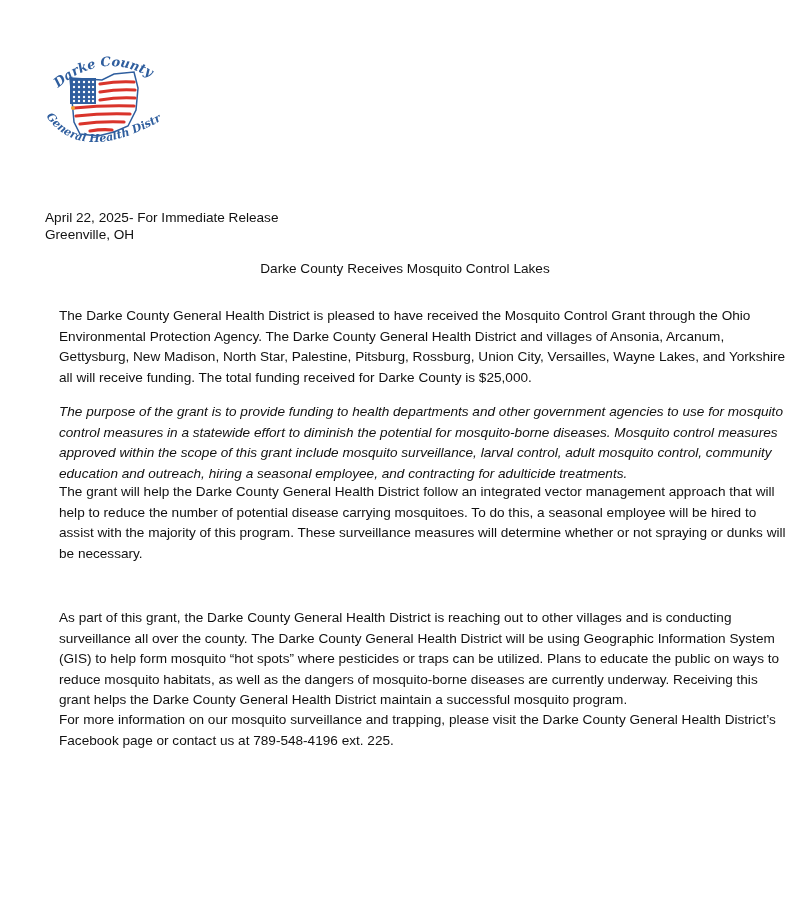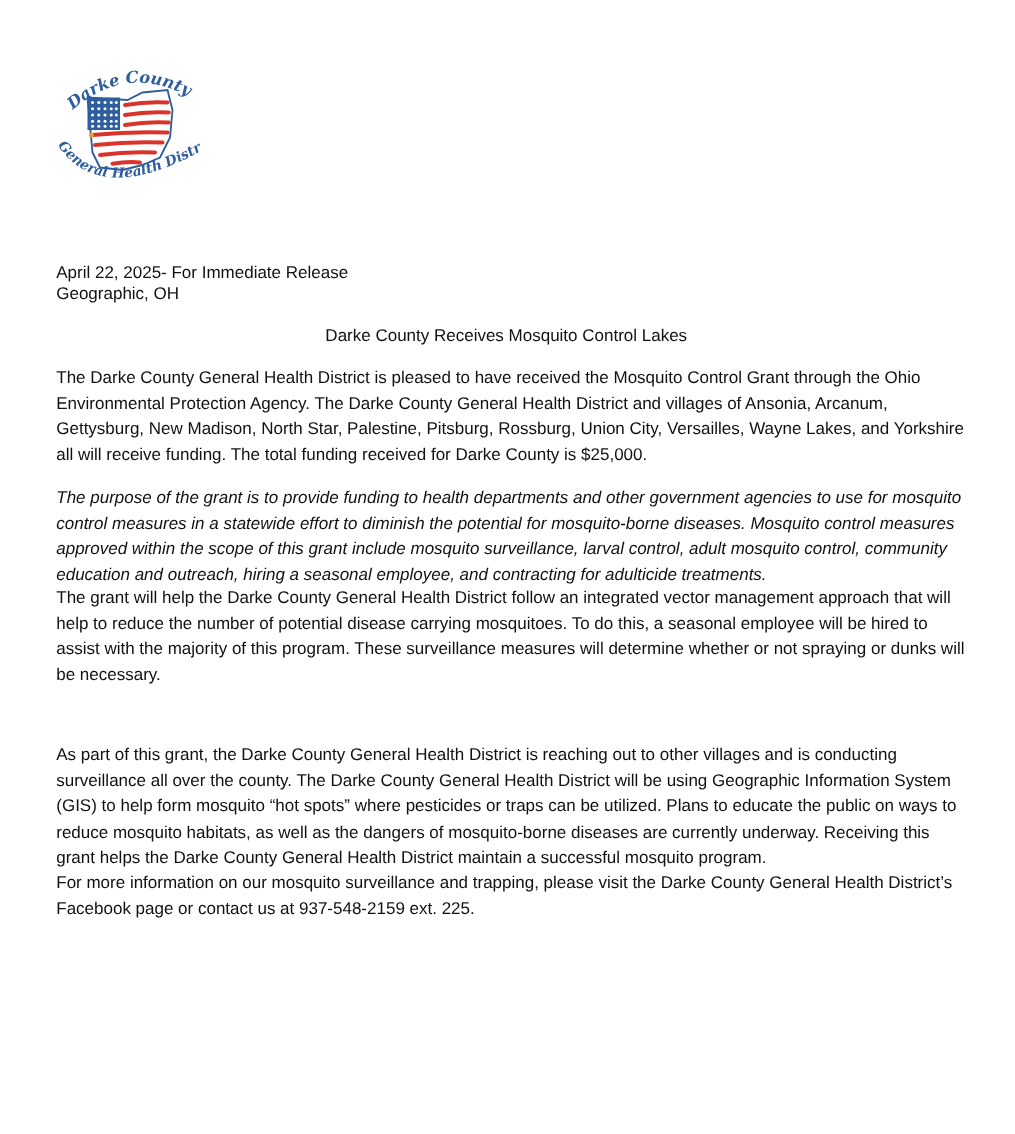--- a/index.html
+++ b/index.html
@@ -3,21 +3,21 @@
 <meta charset="utf-8">
 <style>
   html, body { margin: 0; padding: 0; background: #ffffff; }
   body { width: 812px; height: 907px; position: relative; overflow: hidden;
          font-family: "Liberation Sans", "DejaVu Sans", sans-serif; color: #111; }
   .logo { position: absolute; left: 40px; top: 48px; width: 130px; height: 115px; }
   .doc { position: absolute; left: 45px; top: 0; width: 730px; font-size: 13.6px; line-height: 20.6px; }
   .line-date { position: absolute; top: 208px; left: 0; white-space: nowrap; }
   .line-city { position: absolute; top: 225px; left: 0; white-space: nowrap; }
   .title { position: absolute; top: 259px; left: 0; width: 720px; text-align: center; white-space: nowrap; }
-  .para { position: absolute; left: 0; width: 728px; margin: 0; }
+  .para { position: absolute; left: 0; width: 728px; margin: 14px; }
   .p1 { top: 292px; }
   .p2 { top: 388px; font-style: italic; }
   .p3 { top: 468px; }
   .p4 { top: 594px; }
   .p5 { top: 696px; }
 </style>
 </head>
 <body>
 
 <div class="logo">
@@ -72,20 +72,20 @@
       <textPath href="#arcTop">Darke County</textPath>
     </text>
     <text font-family="DejaVu Serif, serif" font-style="italic" font-weight="bold" font-size="11" fill="#2f5e9e">
       <textPath href="#arcBot">General Health District</textPath>
     </text>
   </svg>
 </div>
 
 <div class="doc">
   <div class="line-date">April 22, 2025- For Immediate Release</div>
-  <div class="line-city">Geographic, OH</div>
+  <div class="line-city">Greenville, OH</div>
   <div class="title">Darke County Receives Mosquito Control Lakes</div>
   <p class="para p1">The Darke County General Health District is pleased to have received the Mosquito Control Grant through the Ohio Environmental Protection Agency. The Darke County General Health District and villages of Ansonia, Arcanum, Gettysburg, New Madison, North Star, Palestine, Pitsburg, Rossburg, Union City, Versailles, Wayne Lakes, and Yorkshire all will receive funding. The total funding received for Darke County is $25,000.</p>
   <p class="para p2">The purpose of the grant is to provide funding to health departments and other government agencies to use for mosquito control measures in a statewide effort to diminish the potential for mosquito-borne diseases.  Mosquito control measures approved within the scope of this grant include mosquito surveillance, larval control, adult mosquito control, community education and outreach, hiring a seasonal employee, and contracting for adulticide treatments.</p>
   <p class="para p3">The grant will help the Darke County General Health District follow an integrated vector management approach that will help to reduce the number of potential disease carrying mosquitoes. To do this, a seasonal employee will be hired to assist with the majority of this program. These surveillance measures will determine whether or not spraying or dunks will be necessary.</p>
   <p class="para p4">As part of this grant, the Darke County General Health District is reaching out to other villages and is conducting surveillance all over the county. The Darke County General Health District will be using Geographic Information System (GIS) to help form mosquito “hot spots” where pesticides or traps can be utilized.  Plans to educate the public on ways to reduce mosquito habitats, as well as the dangers of mosquito-borne diseases are currently underway. Receiving this grant helps the Darke County General Health District maintain a successful mosquito program.</p>
-  <p class="para p5">For more information on our mosquito surveillance and trapping, please visit the Darke County General Health District’s Facebook page or contact us at 937-548-2159 ext. 225.</p>
+  <p class="para p5">For more information on our mosquito surveillance and trapping, please visit the Darke County General Health District’s Facebook page or contact us at 789-548-4196 ext. 225.</p>
 </div>
 
 </body></html>

